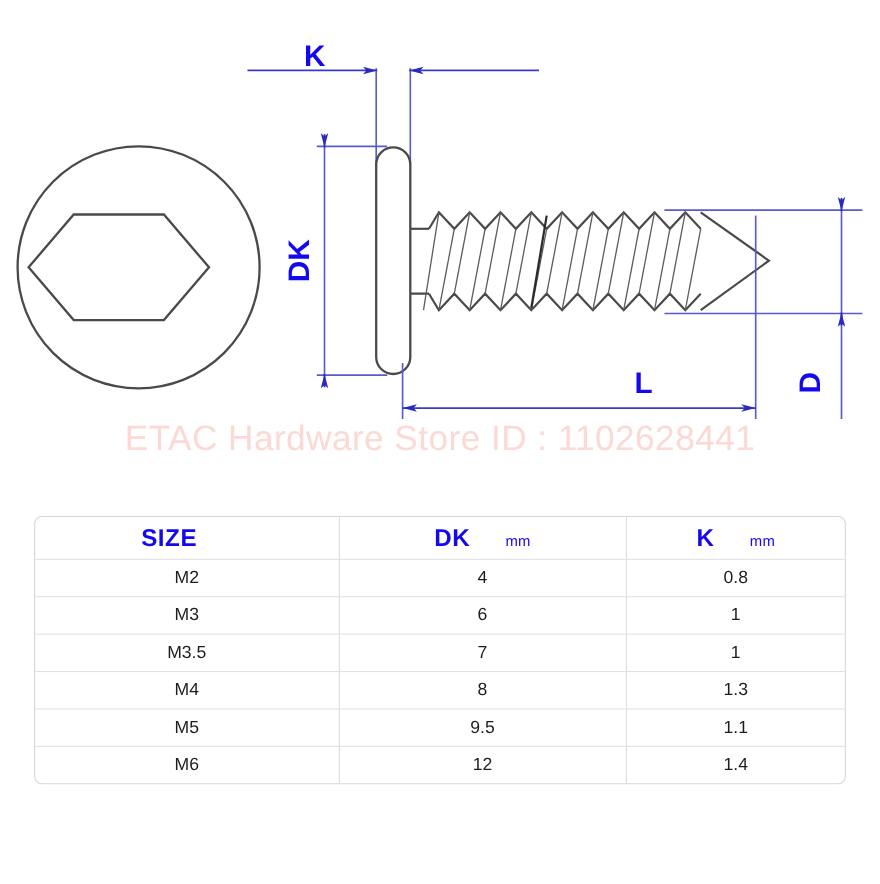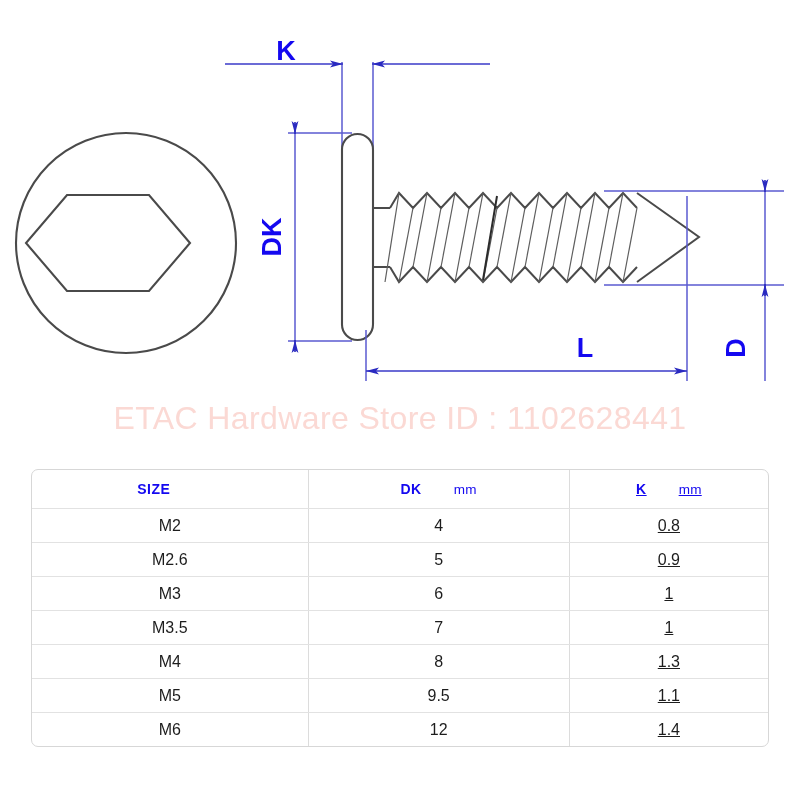--- a/index.html
+++ b/index.html
@@ -27,21 +27,21 @@
   #drawing-svg {
     position: absolute;
     left: 0;
     top: 0;
   }
 
   
   #watermark {
     position: absolute;
     left: 0;
-    top: 400px;
+    top: 380px;
     width: 800px;
     text-align: center;
     font-family: "Liberation Sans", sans-serif;
     font-size: 32px;
     letter-spacing: 0.4px;
     color: #fbd9d4;
     white-space: nowrap;
     pointer-events: none;
     user-select: none;
   }
@@ -71,30 +71,30 @@
   table.spec td {
     border-bottom: 1px solid #e2e2e2;
     border-right: 1px solid #dcdcdc;
     padding: 0;
     height: 33px;
     text-align: center;
     vertical-align: middle;
     font-weight: normal;
   }
   table.spec th:last-child,
-  table.spec td:last-child { border-right: none; text-decoration: underline; }
+  table.spec td:last-child { border-right: none; }
   table.spec tr:last-child td { border-bottom: none; }
 
   table.spec thead th {
     height: 38px;
     color: #1408f0;
   }
   .hdr-main {
     font-weight: bold;
-    font-size: 14px;
+    font-size: 22px;
     letter-spacing: 0.5px;
   }
   .hdr-unit {
     font-weight: normal;
     font-size: 13.5px;
     margin-left: 32px;
     letter-spacing: 0.3px;
   }
   table.spec tbody td {
     font-size: 16px;
@@ -220,25 +220,20 @@
         </th>
       </tr>
     </thead>
     <tbody id="spec-body">
         <tr>
           <td>M2</td>
           <td>4</td>
           <td>0.8</td>
         </tr>
         <tr>
-          <td>M2.6</td>
-          <td>5</td>
-          <td>0.9</td>
-        </tr>
-        <tr>
           <td>M3</td>
           <td>6</td>
           <td>1</td>
         </tr>
         <tr>
           <td>M3.5</td>
           <td>7</td>
           <td>1</td>
         </tr>
         <tr>

